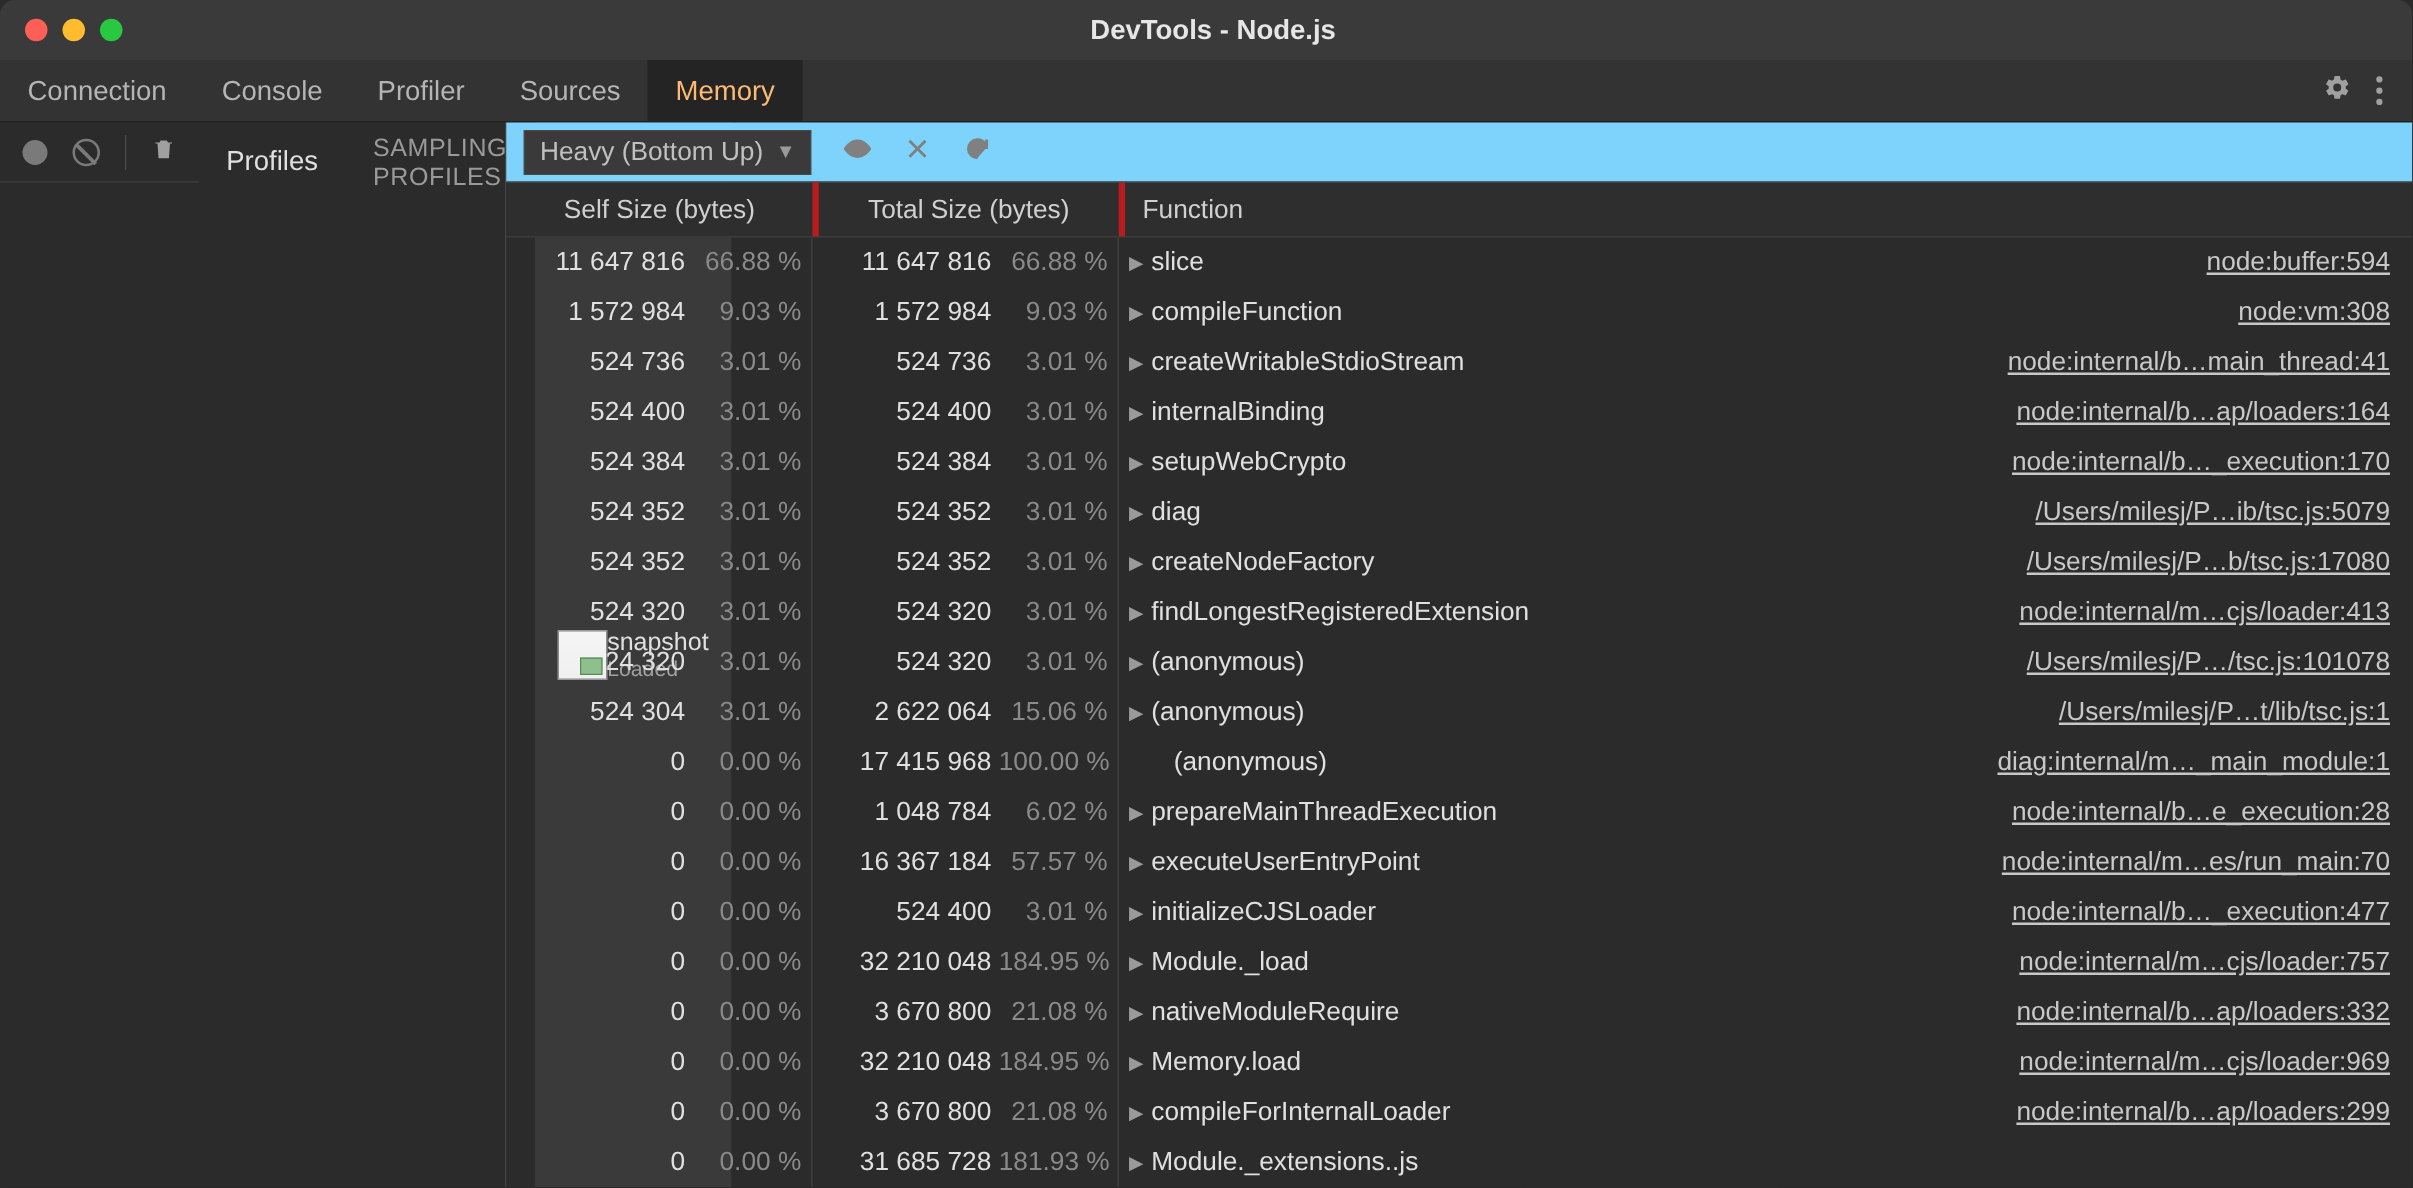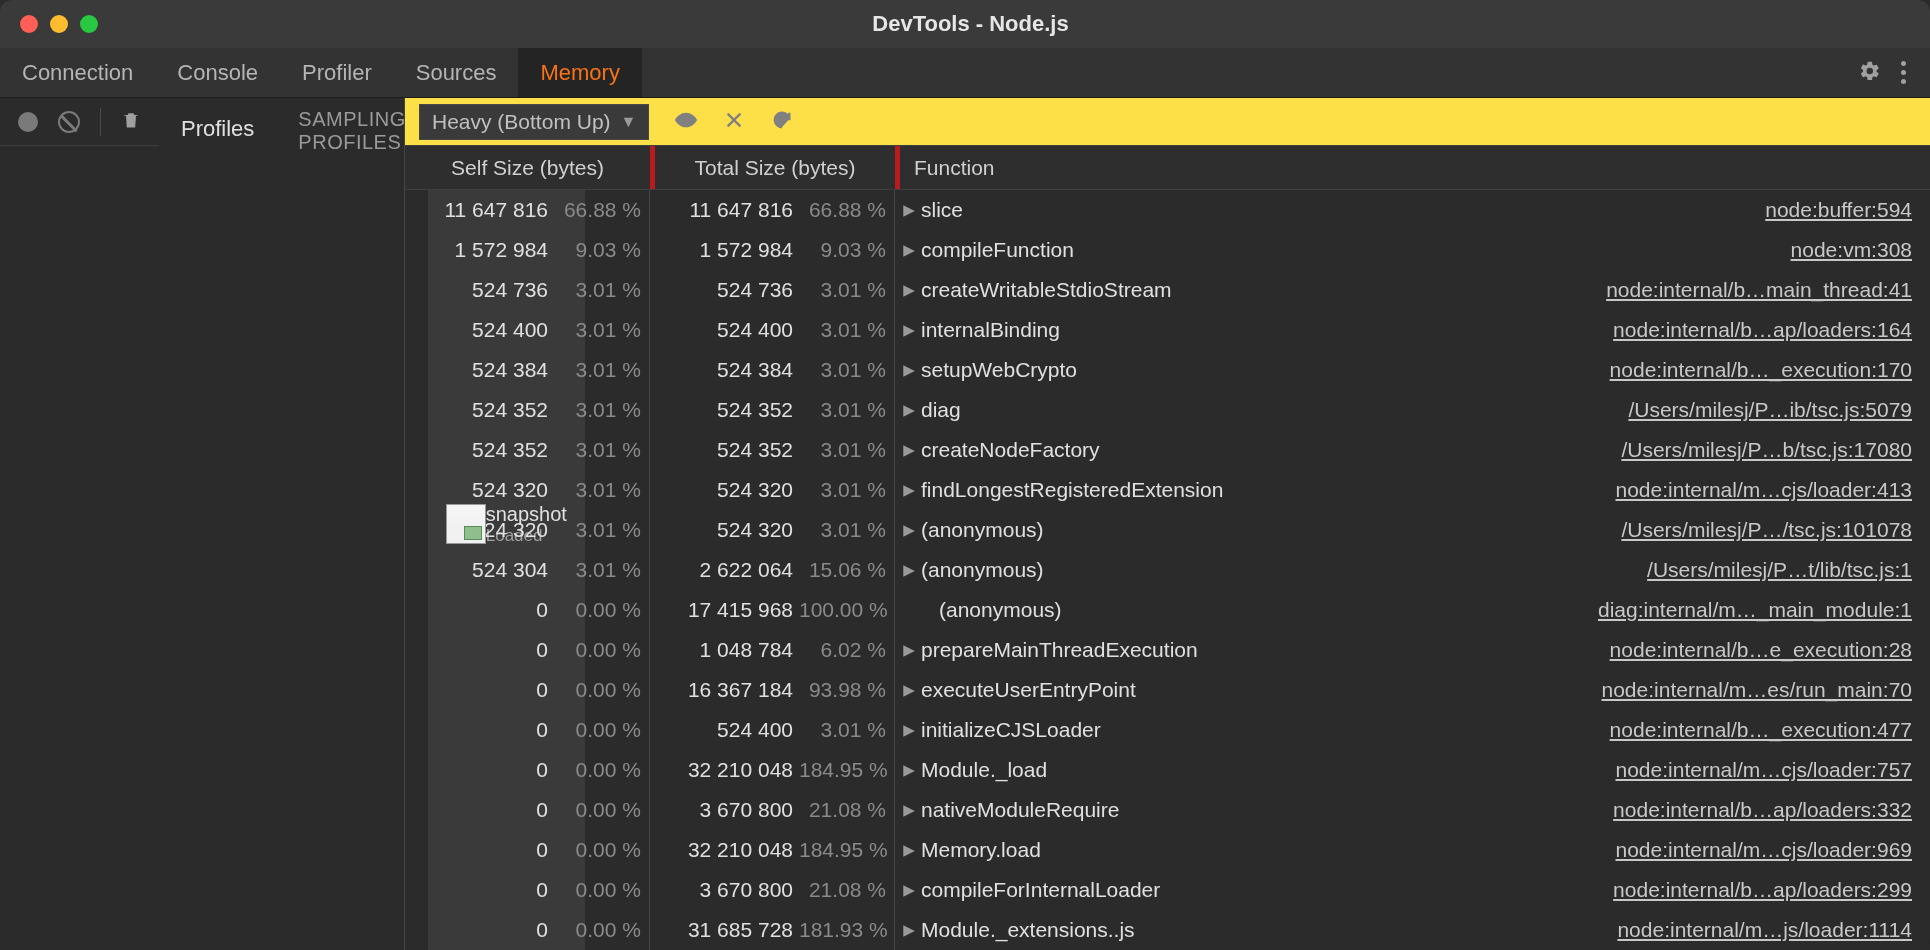--- a/index.html
+++ b/index.html
@@ -57,21 +57,21 @@
   .tab {
     padding: 0 22px;
     display: flex;
     align-items: center;
     font-size: 22px;
     color: #b5b5b5;
     cursor: default;
   }
   .tab.active {
     background: #242424;
-    color: #f97316;
+    color: #fdba74;
   }
   .tabbar-spacer { flex: 1; }
   .tabbar-icons {
     display: flex;
     align-items: center;
     gap: 20px;
     padding-right: 24px;
   }
   .ic { width:22px; height:22px; fill:#a0a0a0; }
   .three-dots { display:flex; flex-direction:column; gap:4px; }
@@ -149,21 +149,21 @@
     flex-direction: column;
     min-width:0;
   }
   .content-toolbar {
     height: 48px;
     display:flex;
     align-items:center;
     gap: 26px;
     padding: 0 14px;
     border-bottom: 1px solid #3f3f3f;
-    background:#fde047;
+    background:#7dd3fc;
   }
   .dropdown {
     background:#3a3a3a;
     padding: 5px 12px;
     display:flex;
     align-items:center;
     gap: 10px;
     font-size: 21px;
     color:#c0c0c0;
     border:1px solid #484848;
@@ -528,21 +528,21 @@
               <span class="src">node:internal/b…e_execution:28</span>
             </div>
           </div>
           <div class="row">
             <div class="cell-self">
               <span class="num bytes">0</span>
               <span class="pct">0.00 %</span>
             </div>
             <div class="cell-total">
               <span class="num bytes">16 367 184</span>
-              <span class="pct">93.98 %</span>
+              <span class="pct">57.57 %</span>
             </div>
             <div class="cell-func">
               <span class="indent" style="width:0px"></span>
               <span class="disclosure">▶</span>
               <span class="fn">executeUserEntryPoint</span>
               <span class="spacer"></span>
               <span class="src">node:internal/m…es/run_main:70</span>
             </div>
           </div>
           <div class="row">
@@ -637,19 +637,18 @@
             </div>
             <div class="cell-total">
               <span class="num bytes">31 685 728</span>
               <span class="pct">181.93 %</span>
             </div>
             <div class="cell-func">
               <span class="indent" style="width:0px"></span>
               <span class="disclosure">▶</span>
               <span class="fn">Module._extensions..js</span>
               <span class="spacer"></span>
-              <span class="src">node:internal/m…js/loader:1114</span>
             </div>
           </div>
         </div>
     </div>
   </div>
 </div>
 
 </body></html>

